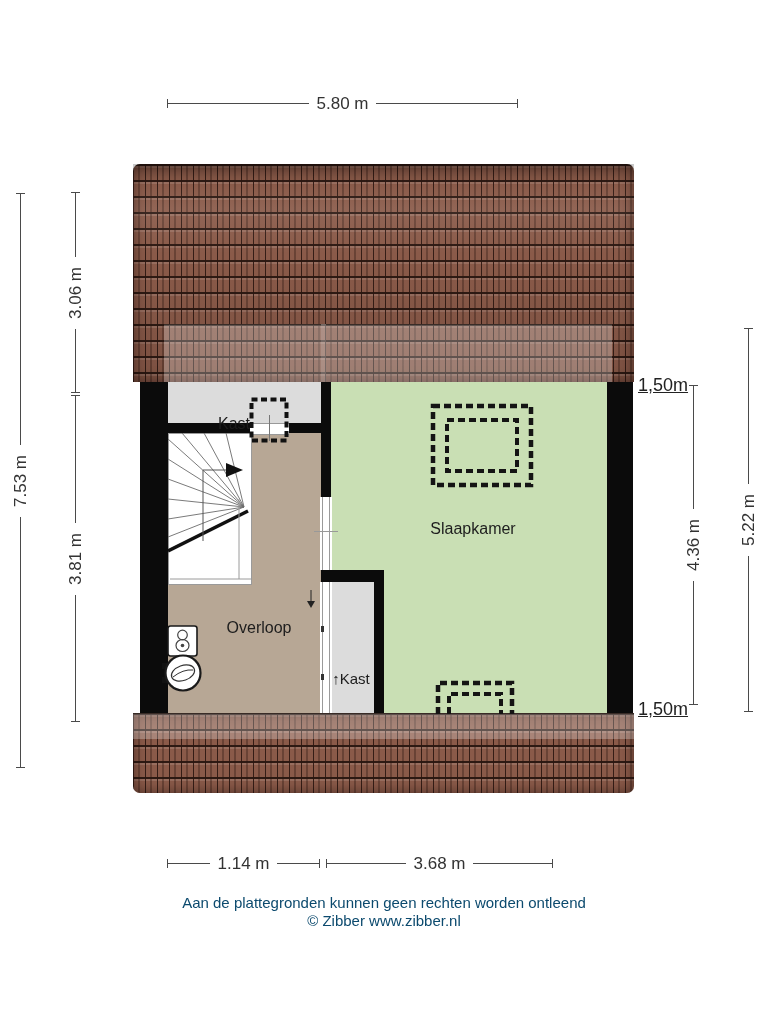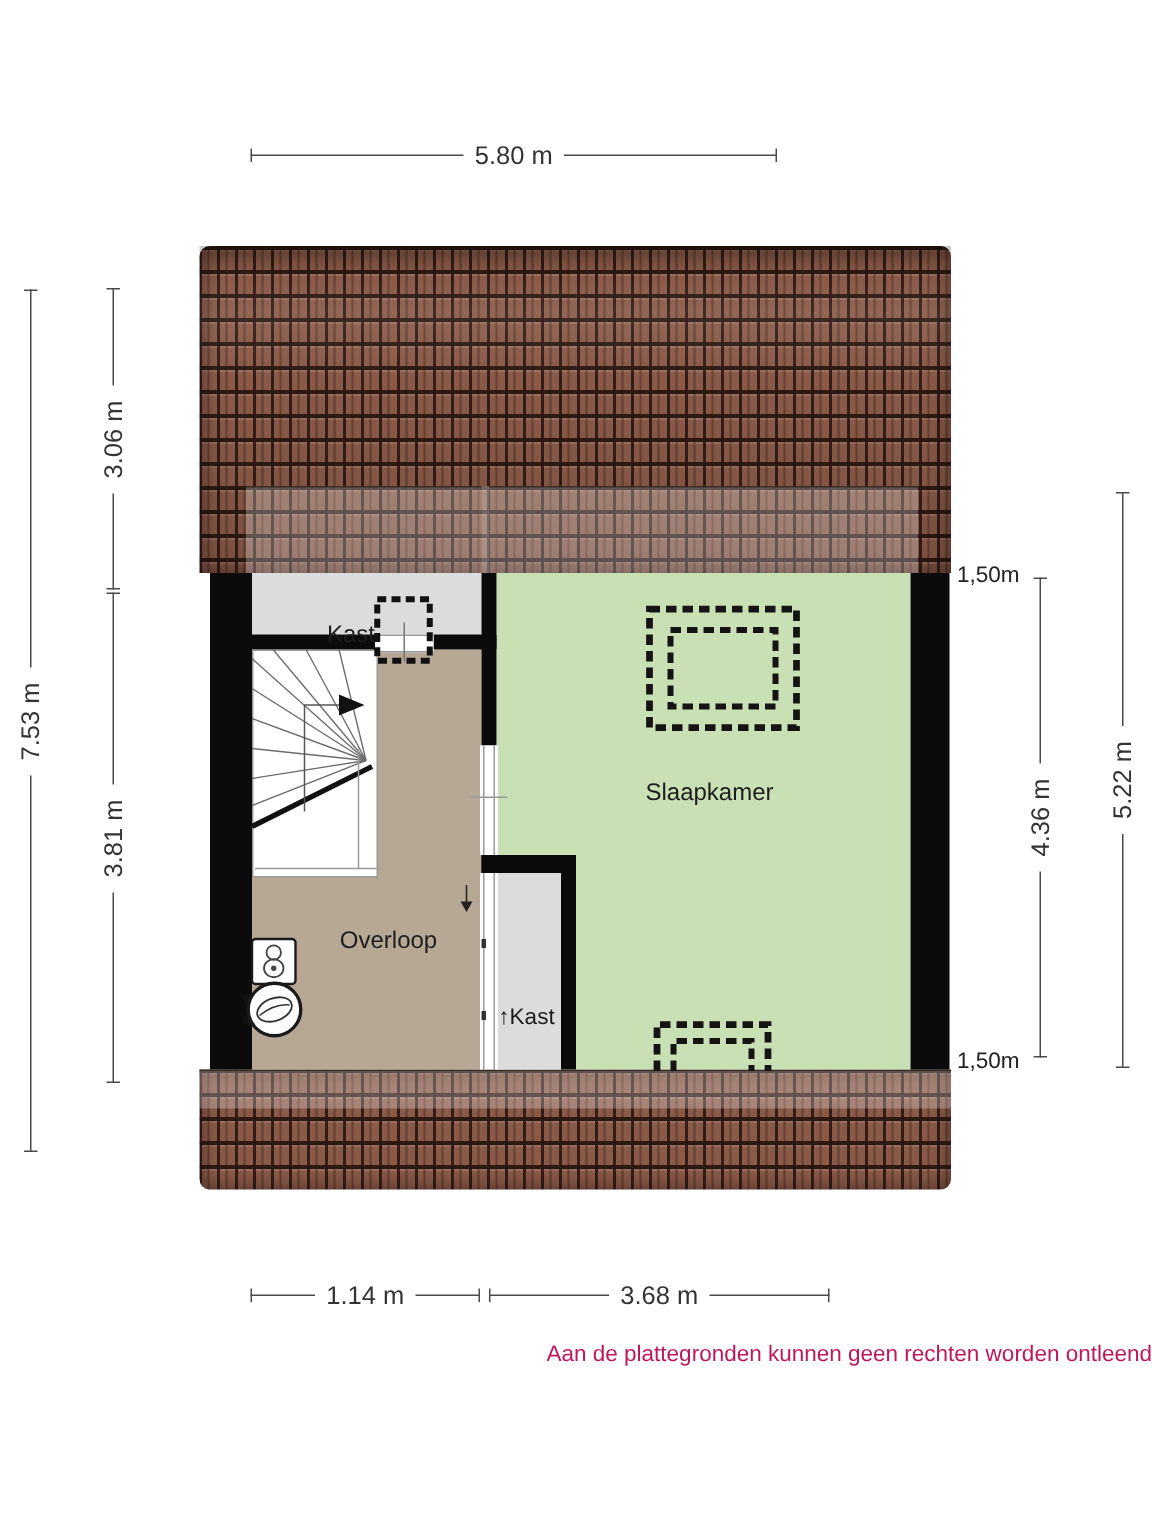--- a/index.html
+++ b/index.html
@@ -36,38 +36,38 @@
   .wall{position:absolute;background:var(--wall);z-index:3;}
   .opening{position:absolute;background:#fff;z-index:4;}
   .jamb-l,.jamb-r{position:absolute;top:0;bottom:0;width:1px;background:#9a9a9a;}
   .jamb-l{left:2px;} .jamb-r{right:2px;}
   .hbar{position:absolute;background:#999;z-index:4;}
   .handle{position:absolute;width:3px;height:6px;background:#333;left:1px;}
 
   
   .room-label{position:absolute;transform:translate(-50%,-50%);font-size:16px;
       color:var(--label-text);white-space:nowrap;z-index:6;margin-top:24px;}
-  .marker-label{position:absolute;font-size:15px;color:#222;white-space:nowrap;z-index:6;}
+  .marker-label{position:absolute;font-size:18px;color:#222;white-space:nowrap;z-index:6;text-decoration:underline;}
 
   
   .dim-h,.dim-v{position:absolute;z-index:6;color:#333;}
   .dim-h{height:9px;}
   .dim-h .line{position:absolute;left:0;right:0;top:4px;height:1px;background:var(--dimension);}
   .dim-h .tick{position:absolute;top:0;width:1px;height:9px;background:var(--dimension);}
   .dim-h .tick.a{left:0;} .dim-h .tick.b{right:0;}
   .dim-h .lbl{position:absolute;left:50%;top:50%;transform:translate(-50%,-50%);
       background:#fff;padding:0 8px;font-size:17px;white-space:nowrap;}
   .dim-v{width:9px;}
   .dim-v .line{position:absolute;top:0;bottom:0;left:4px;width:1px;background:var(--dimension);}
   .dim-v .tick{position:absolute;left:0;width:9px;height:1px;background:var(--dimension);}
   .dim-v .tick.a{top:0;} .dim-v .tick.b{bottom:0;}
   .dim-v .lbl{position:absolute;left:50%;top:50%;transform:translate(-50%,-50%) rotate(-90deg);
       background:#fff;padding:2px 10px;font-size:17px;white-space:nowrap;}
 
-  .footer-line{position:absolute;left:0;right:0;text-align:right;font-size:15px;color:#be185d;}
+  .footer-line{position:absolute;left:0;right:0;text-align:center;font-size:15px;color:#0c4a6e;}
   svg{display:block;}
   .sym{position:absolute;z-index:5;}
 </style>
 </head>
 <body>
 
 <div class="page">
 
   <div class="roof roof-top" style="left:133px;top:164px;width:501px;height:218px;"></div>
   <div class="roof-strip" style="left:164px;top:324px;width:157px;height:58px;z-index:1;"></div>
@@ -211,14 +211,15 @@
     <span class="lbl">1.14 m</span>
   </div>
   <div class="dim-h" style="left:326px;top:859px;width:227px;">
     <span class="line"></span>
       <span class="tick a"></span>
       <span class="tick b"></span>
     <span class="lbl">3.68 m</span>
   </div>
 
   <div class="footer-line" style="top:894px;">Aan de plattegronden kunnen geen rechten worden ontleend</div>
+  <div class="footer-line" style="top:912px;">© Zibber www.zibber.nl</div>
 
 </div>
 
 </body></html>

